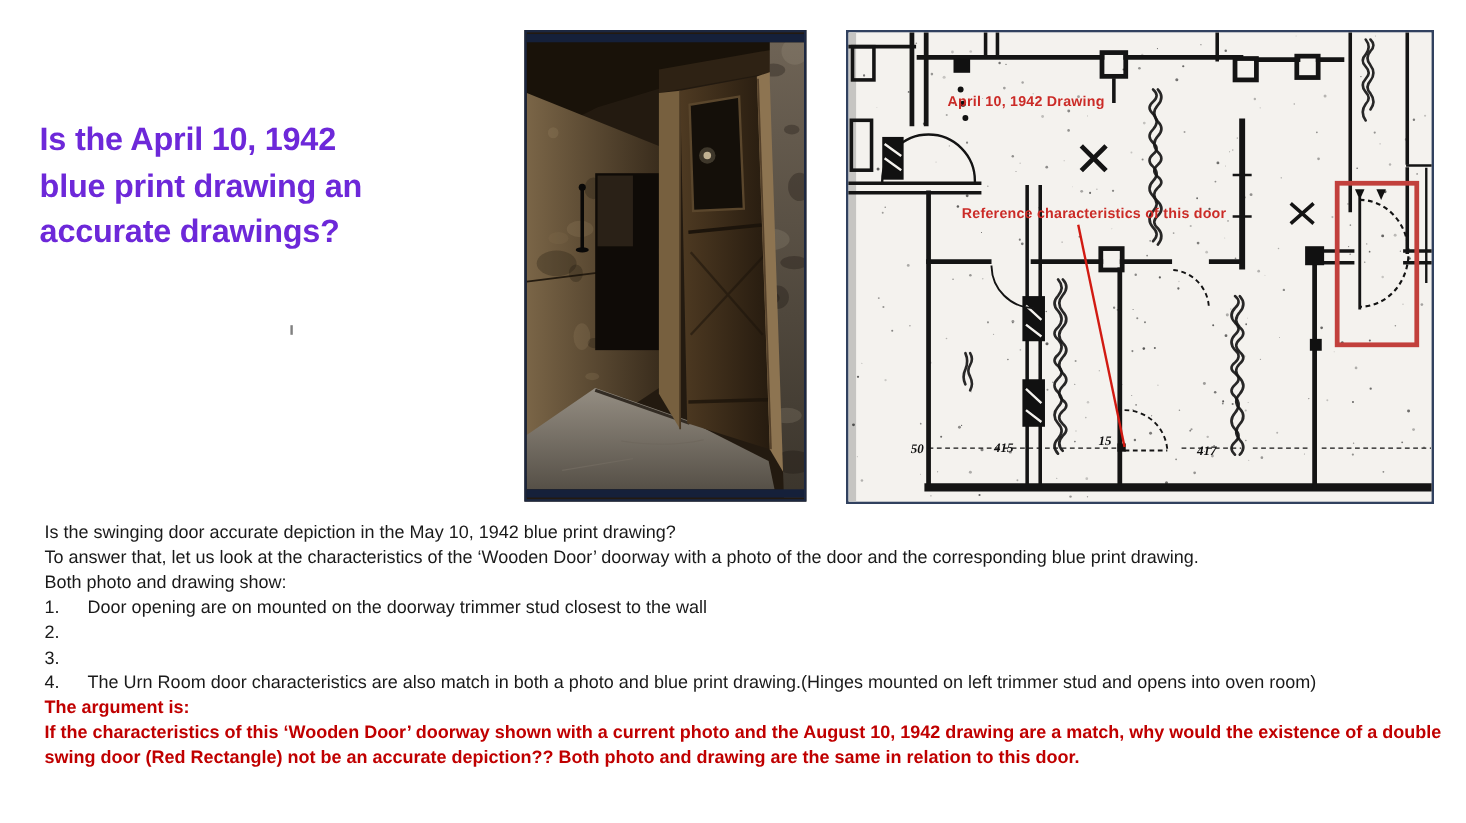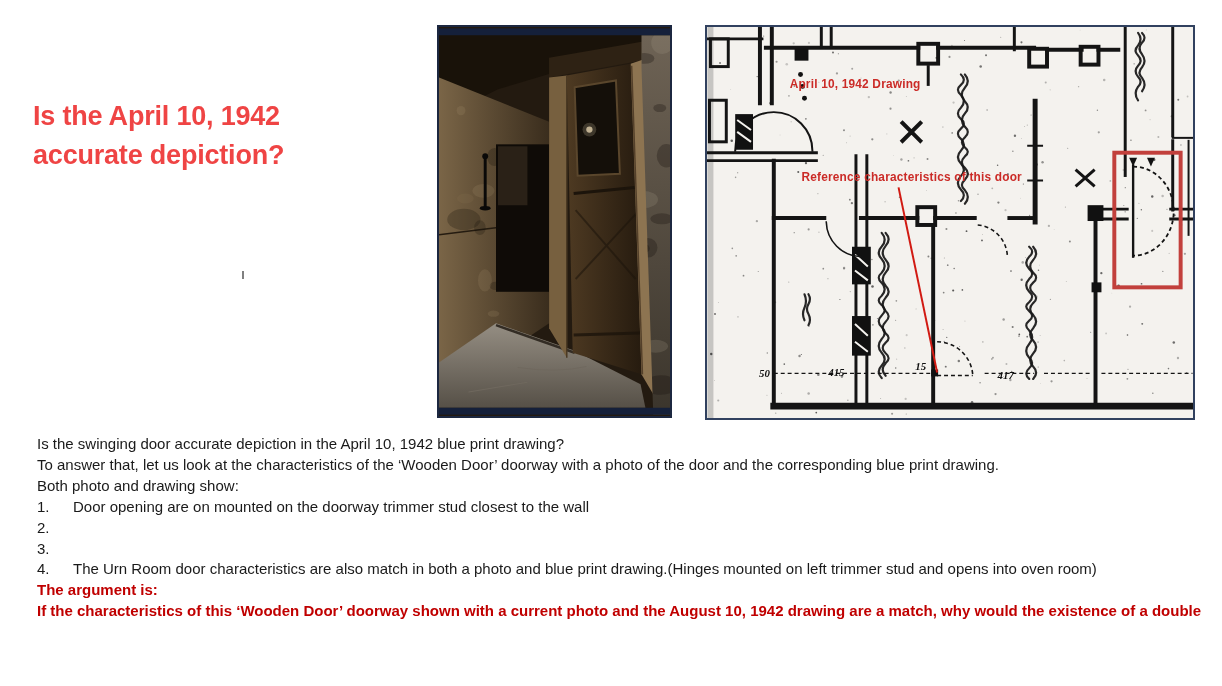--- a/index.html
+++ b/index.html
@@ -1,20 +1,20 @@
 <!DOCTYPE html>
 <html><head>
 <meta charset="utf-8">
 <style>
   html,body{margin:0;padding:0;background:#ffffff;}
   .slide{position:relative;width:1222px;height:686px;background:#ffffff;overflow:hidden;
          font-family:"Liberation Sans",sans-serif;color:#1a1a1a;}
   
   .title{position:absolute;left:33px;top:97px;font-size:27px;font-weight:700;
-         line-height:38.5px;color:#ef4444;letter-spacing:-0.2px;}
+         line-height:38.5px;color:#6d28d9;letter-spacing:-0.2px;}
   .stray-mark{position:absolute;left:242px;top:271px;width:2px;height:8px;background:#808080;}
   
   .photo-frame{position:absolute;left:437px;top:25px;width:235px;height:393px;margin:0;
                box-sizing:border-box;border:2px solid #1c2740;background:#231a10;}
   .bp-frame{position:absolute;left:705px;top:25px;width:490px;height:395px;margin:0;
             box-sizing:border-box;border:2px solid #31415f;background:#f4f2ee;}
   svg{display:block;}
   svg text{font-family:"Liberation Sans",sans-serif;}
   .ann{font-weight:700;font-size:12px;fill:#cb2b27;letter-spacing:.2px;}
   .dim{font-family:"Liberation Serif",serif;font-weight:700;font-style:italic;
@@ -29,21 +29,22 @@
   .li .num{width:36px;flex:0 0 36px;}
   .red{color:#c00000;font-weight:bold;}
 </style>
 </head>
 <body>
 
 <div class="slide">
 
   <div class="title">
     <div>Is the April 10, 1942</div>
-    <div>accurate depiction?</div>
+    <div>blue print drawing an</div>
+    <div>accurate drawings?</div>
   </div>
   <div class="stray-mark"></div>
 
   <figure class="photo-frame">
     <svg width="231" height="389" viewBox="0 0 235 393">
       <defs>
         <linearGradient id="lw" x1="0" y1="0" x2="1" y2="0">
           <stop offset="0" stop-color="#7a6547"></stop>
             <stop offset="1" stop-color="#3a2d1d"></stop>
         </linearGradient>
@@ -489,34 +490,35 @@
       <text x="293" y="356" class="dim" font-size="12">417</text>
 
       <text x="83" y="62" class="ann">April 10, 1942 Drawing</text>
       <text x="95" y="156" class="ann">Reference characteristics of this door</text>
       <line x1="193" y1="162" x2="232" y2="349" stroke="#d11a12" stroke-width="2"></line>
       <rect x="411" y="127" width="67" height="136" fill="none" stroke="#c2403c" stroke-width="4"></rect>
     </svg>
   </figure>
 
   <div class="bodytext">
-    <div class="line">Is the swinging door accurate depiction in the April 10, 1942 blue print drawing?</div>
+    <div class="line">Is the swinging door accurate depiction in the May 10, 1942 blue print drawing?</div>
     <div class="line">To answer that, let us look at the characteristics of the ‘Wooden Door’ doorway with a photo of the door and the corresponding blue print drawing.</div>
     <div class="line">Both photo and drawing show:</div>
     <div class="li">
       <span class="num">1.</span>
       <span>Door opening are on mounted on the doorway trimmer stud closest to the wall</span>
     </div>
     <div class="li">
       <span class="num">2.</span>
     </div>
     <div class="li">
       <span class="num">3.</span>
     </div>
     <div class="li">
       <span class="num">4.</span>
       <span>The Urn Room door characteristics are also match in both a photo and blue print drawing.(Hinges mounted on left trimmer stud and opens into oven room)</span>
     </div>
     <div class="line red">The argument is:</div>
     <div class="line red">If the characteristics of this ‘Wooden Door’ doorway shown with a current photo and the August 10, 1942 drawing are a match, why would the existence of a double</div>
+    <div class="line red">swing door (Red Rectangle) not be an accurate depiction?? Both photo and drawing are the same in relation to this door.</div>
   </div>
 
 </div>
 
 </body></html>

